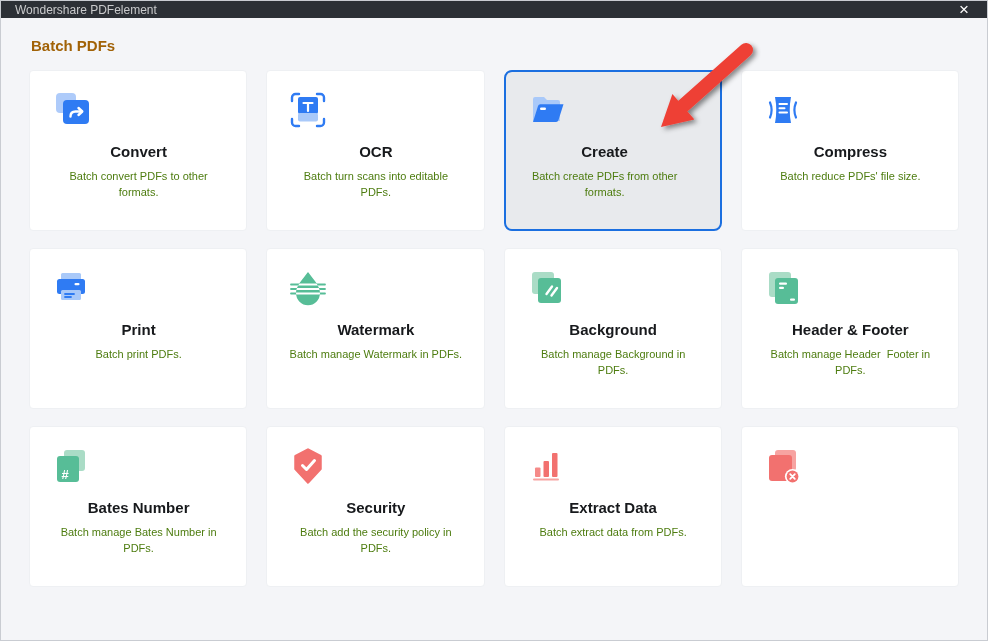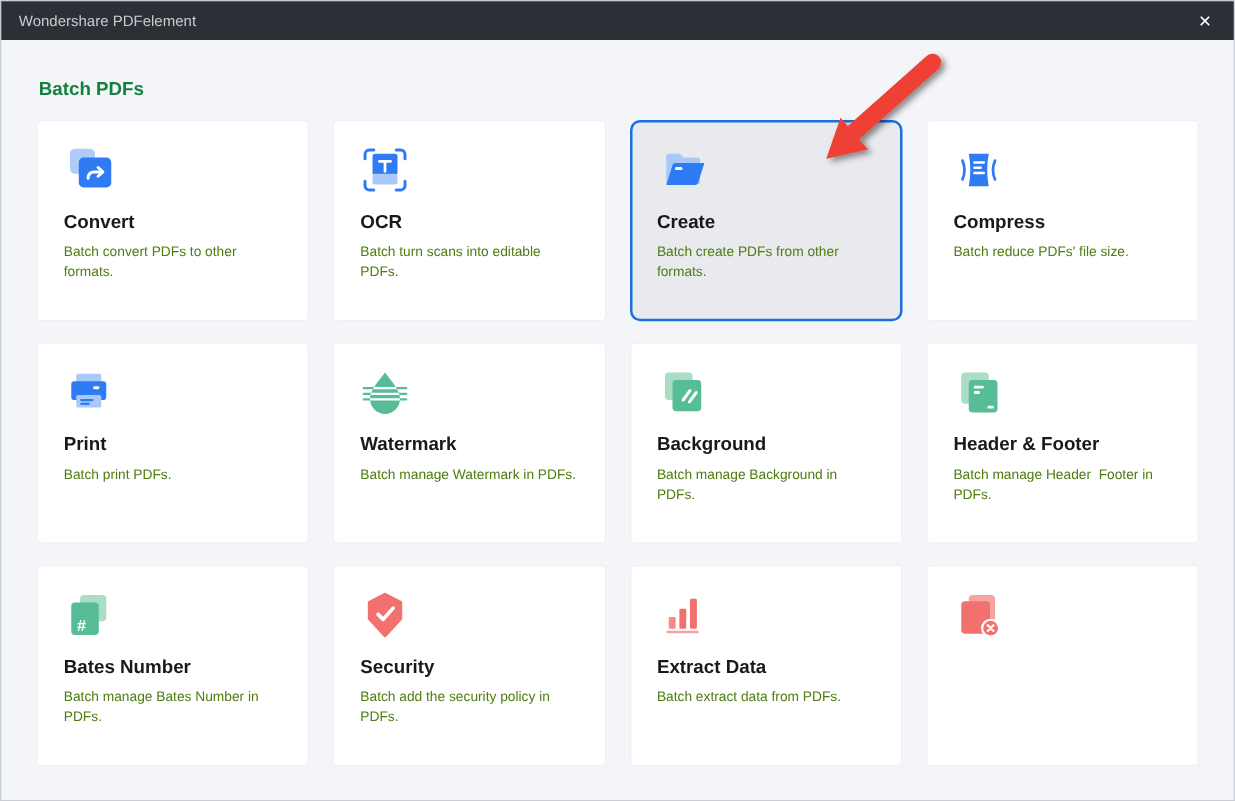--- a/index.html
+++ b/index.html
@@ -10,21 +10,21 @@
     overflow: hidden;
   }
   .window {
     position: relative;
     width: 988px; height: 641px;
     background: #f4f5f8;
     border: 1px solid #c9ccd2;
   }
   
   .titlebar {
-    height: 31px;
+    height: 17px;
     background: #2c3036;
     display: flex;
     align-items: center;
     justify-content: space-between;
   }
   .titlebar-title {
     color: #c9cacc;
     font-size: 12px;
     padding-left: 14px;
   }
@@ -36,29 +36,30 @@
     cursor: pointer;
     user-select: none;
   }
   
   .content {
     padding: 14px 28px 0 28px;
   }
   .page-heading {
     font-size: 15px;
     font-weight: 700;
-    color: #15803d;
-    margin: 17px 0 16px 2px;
+    color: #a16207;
+    margin: 5px 0 16px 2px;
   }
   .grid {
     display: grid;
     grid-template-columns: repeat(4, 1fr);
     column-gap: 19px;
     row-gap: 17px;
     grid-auto-rows: 161px;
+    text-align: center;
   }
   .card {
     background: #ffffff;
     border-radius: 4px;
     border: 1px solid #eef0f3;
     padding: 19px 20px 0 21px;
     cursor: pointer;
     overflow: hidden;
   }
   .card.selected {

